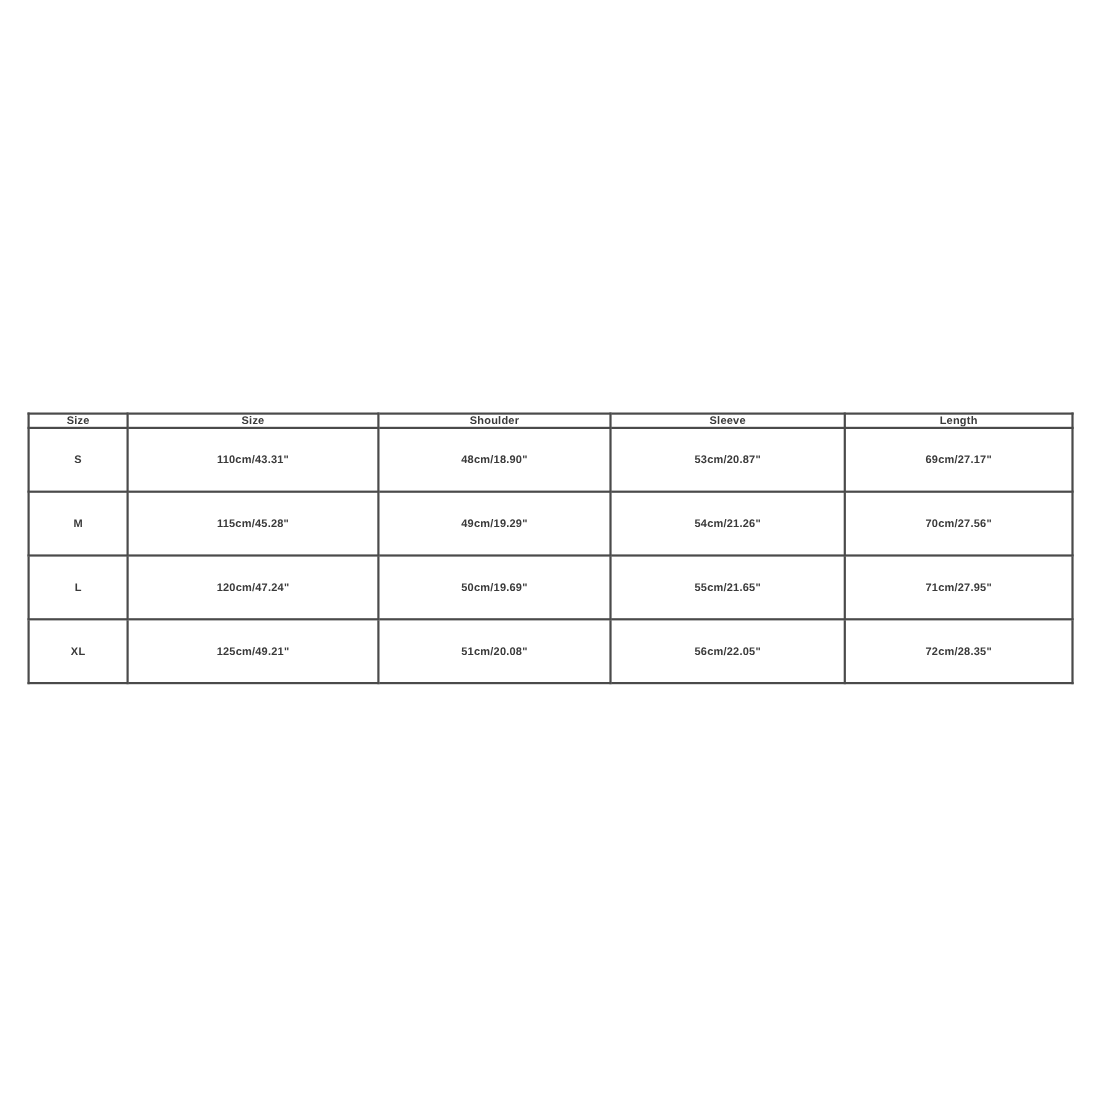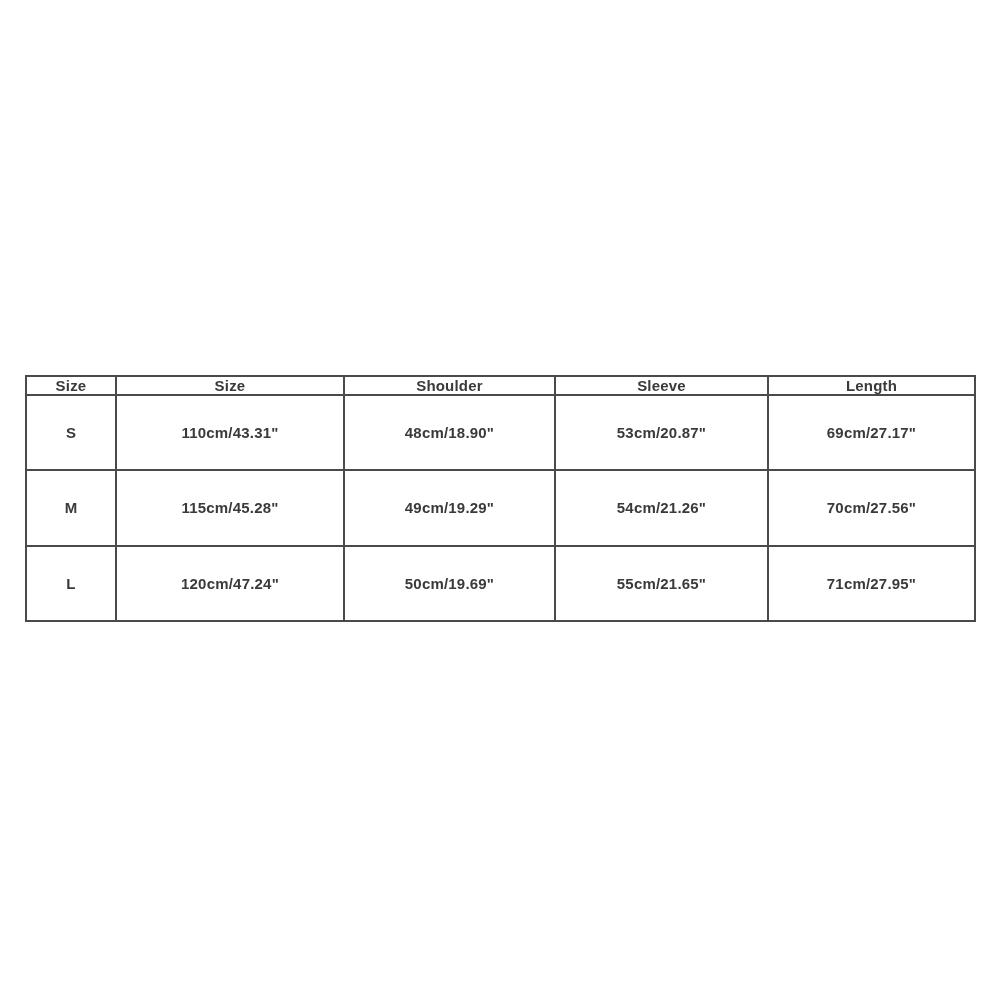--- a/index.html
+++ b/index.html
@@ -22,21 +22,21 @@
     height: 247px;
     border-collapse: collapse;
     table-layout: fixed;
     background: #ffffff;
   }
   table.size-chart th,
   table.size-chart td {
     border: 2px solid #4a4a4a;
     text-align: center;
     vertical-align: middle;
-    font-size: 15px;
+    font-size: 10px;
     font-weight: bold;
     color: #3a3a3a;
     padding: 0;
     letter-spacing: 0.2px;
   }
   col.c-size   { width: 90px; }
   col.c-bust   { width: 228px; }
   col.c-shoulder { width: 211px; }
   col.c-sleeve { width: 213px; }
   col.c-length { width: 207px; }
@@ -77,15 +77,22 @@
         <td>54cm/21.26"</td>
         <td>70cm/27.56"</td>
       </tr>
       <tr>
         <td>L</td>
         <td>120cm/47.24"</td>
         <td>50cm/19.69"</td>
         <td>55cm/21.65"</td>
         <td>71cm/27.95"</td>
       </tr>
+      <tr>
+        <td>XL</td>
+        <td>125cm/49.21"</td>
+        <td>51cm/20.08"</td>
+        <td>56cm/22.05"</td>
+        <td>72cm/28.35"</td>
+      </tr>
     </tbody>
   </table>
 </div>
 
 </body></html>

